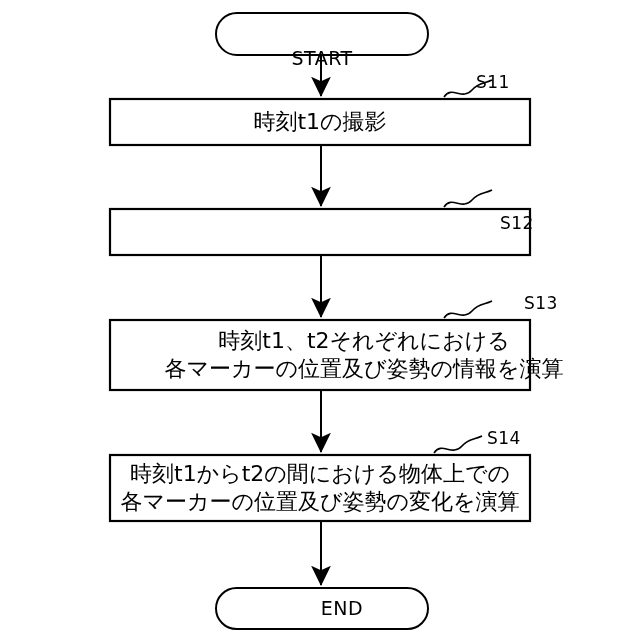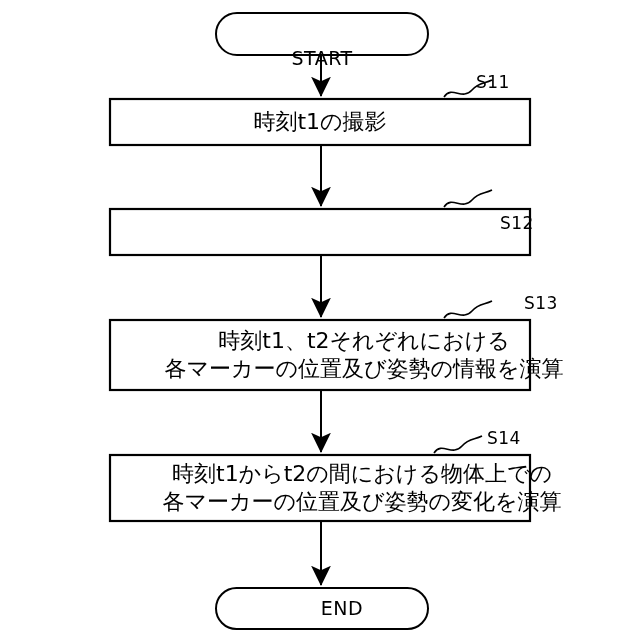--- a/index.html
+++ b/index.html
@@ -103,21 +103,21 @@
   <div class="step-label" style="left:476px; top:72px;">S11</div>
 
   <div class="step-label" style="left:500px; top:182px;margin-top:31px;">S12</div>
 
   <div class="node-text process-text" style="left:110px; top:320px; width:420px; height:70px;padding-left:44px;">
     <span>時刻t1、t2それぞれにおける</span>
     <span>各マーカーの位置及び姿勢の情報を演算</span>
   </div>
   <div class="step-label" style="left:524px; top:293px;">S13</div>
 
-  <div class="node-text process-text" style="left:110px; top:455px; width:420px; height:66px;padding-left:42px;">
+  <div class="node-text process-text" style="left:110px; top:455px; width:420px; height:66px;">
     <span>時刻t1からt2の間における物体上での</span>
     <span>各マーカーの位置及び姿勢の変化を演算</span>
   </div>
   <div class="step-label" style="left:487px; top:428px;">S14</div>
 
   <div class="node-text terminal-text" style="left:216px; top:588px; width:252px; height:41px;">
     <span>END</span>
   </div>
 
 </div>

